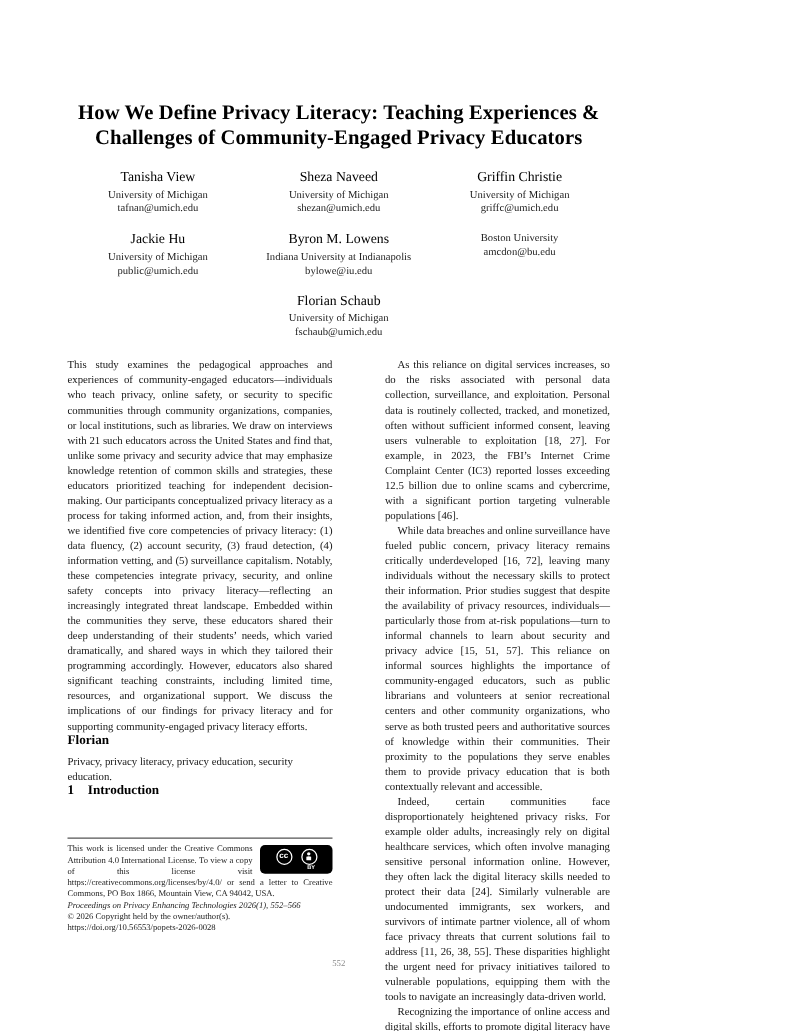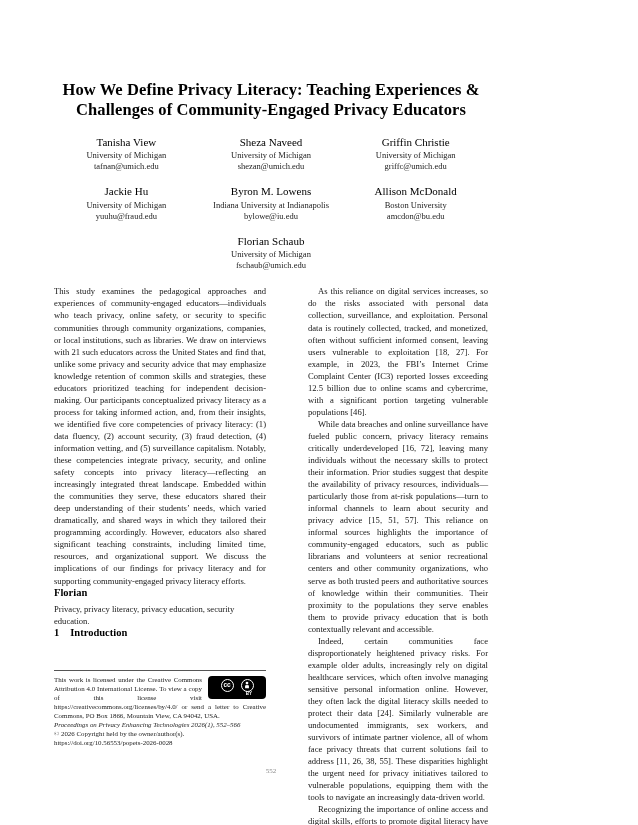--- a/index.html
+++ b/index.html
@@ -109,29 +109,28 @@
       <div class="author">
         <div class="name">Griffin Christie</div>
         <div class="affil">University of Michigan</div>
         <div class="email">griffc@umich.edu</div>
       </div>
     </div>
     <div class="authors-row">
       <div class="author">
         <div class="name">Jackie Hu</div>
         <div class="affil">University of Michigan</div>
-        <div class="email">yuuhu@fraud.edu</div>
+        <div class="email">public@umich.edu</div>
       </div>
       <div class="author">
         <div class="name">Byron M. Lowens</div>
         <div class="affil">Indiana University at Indianapolis</div>
         <div class="email">bylowe@iu.edu</div>
       </div>
       <div class="author">
-        <div class="name">Allison McDonald</div>
         <div class="affil">Boston University</div>
         <div class="email">amcdon@bu.edu</div>
       </div>
     </div>
     <div class="authors-row single">
       <div class="author">
         <div class="name">Florian Schaub</div>
         <div class="affil">University of Michigan</div>
         <div class="email">fschaub@umich.edu</div>
       </div>

